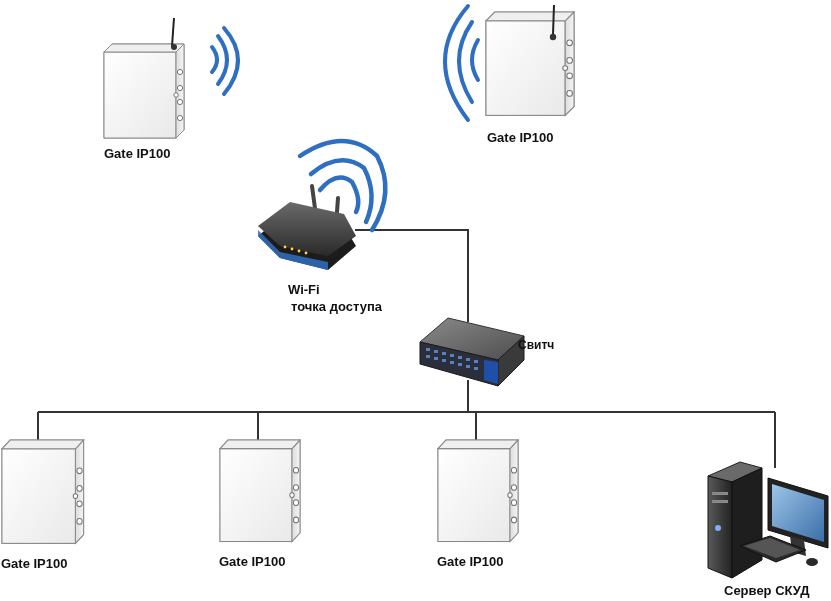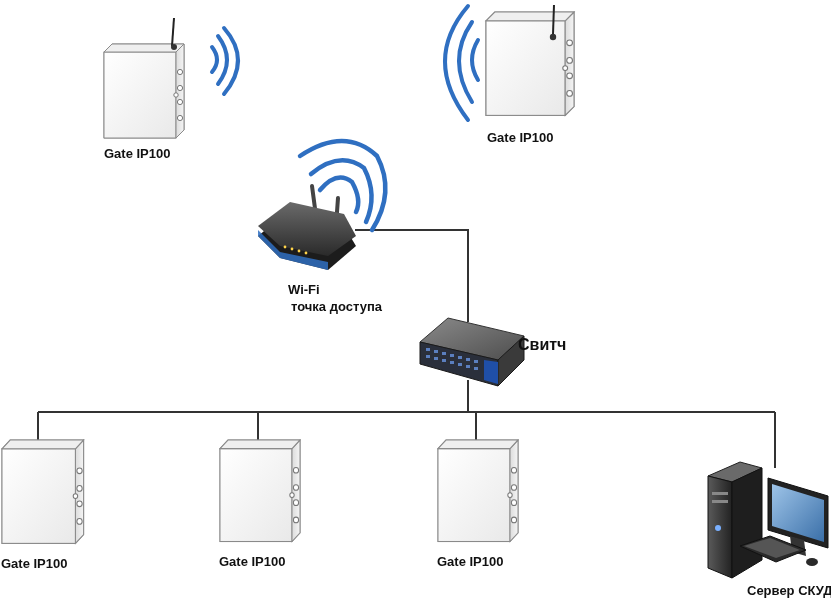--- a/index.html
+++ b/index.html
@@ -1,21 +1,21 @@
 <!DOCTYPE html>
 <html><head>
 <meta charset="utf-8">
 <style>
   html, body { margin: 0; padding: 0; background: #ffffff; }
   body { width: 831px; height: 601px; position: relative; overflow: hidden;
          font-family: "Liberation Sans", sans-serif; }
   svg#diagram { position: absolute; left: 0; top: 0; }
   .lbl { position: absolute; font-family: "Liberation Sans", sans-serif; font-weight: bold;
          font-size: 13px; color: #111; white-space: nowrap; text-align: center; line-height: 16px; }
-  .lbl.small { font-size: 16px; }
+  .lbl.small { font-size: 12px; }
 </style>
 </head>
 <body>
 
 <svg id="diagram" width="831" height="601" viewBox="0 0 831 601">
   <defs>
     <linearGradient id="boxFace" x1="0" y1="0" x2="1" y2="1">
       <stop offset="0" stop-color="#ffffff"></stop>
       <stop offset="1" stop-color="#e9e9e9"></stop>
     </linearGradient>
@@ -172,13 +172,13 @@
 </svg>
 
 <div class="lbl" style="left:104px; top:146px;">Gate IP100</div>
 <div class="lbl" style="left:487px; top:130px;">Gate IP100</div>
 <div class="lbl" style="left:288px; top:282px;">Wi-Fi</div>
 <div class="lbl" style="left:257px; top:299px;margin-left:34px;">точка доступа</div>
 <div class="lbl small" style="left:518px; top:337px;">Свитч</div>
 <div class="lbl" style="left:1px; top:556px;">Gate IP100</div>
 <div class="lbl" style="left:219px; top:554px;">Gate IP100</div>
 <div class="lbl" style="left:437px; top:554px;">Gate IP100</div>
-<div class="lbl" style="left:747px; top:583px;">Сервер СКУД</div>
+<div class="lbl" style="left:724px; top:583px;">Сервер СКУД</div>
 
 </body></html>

